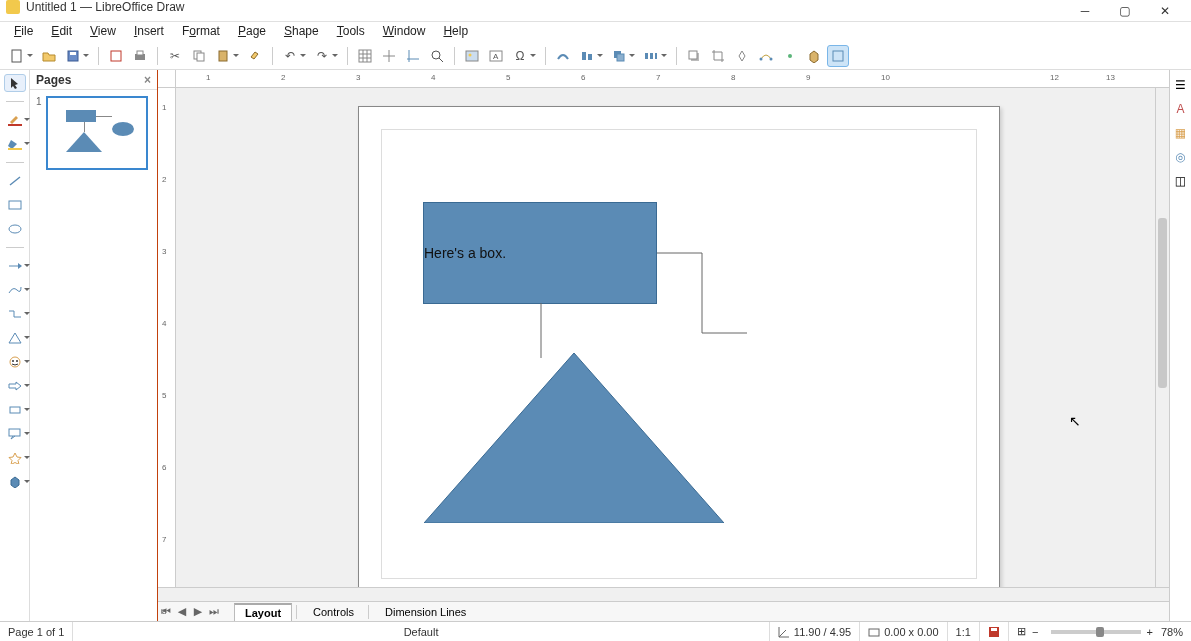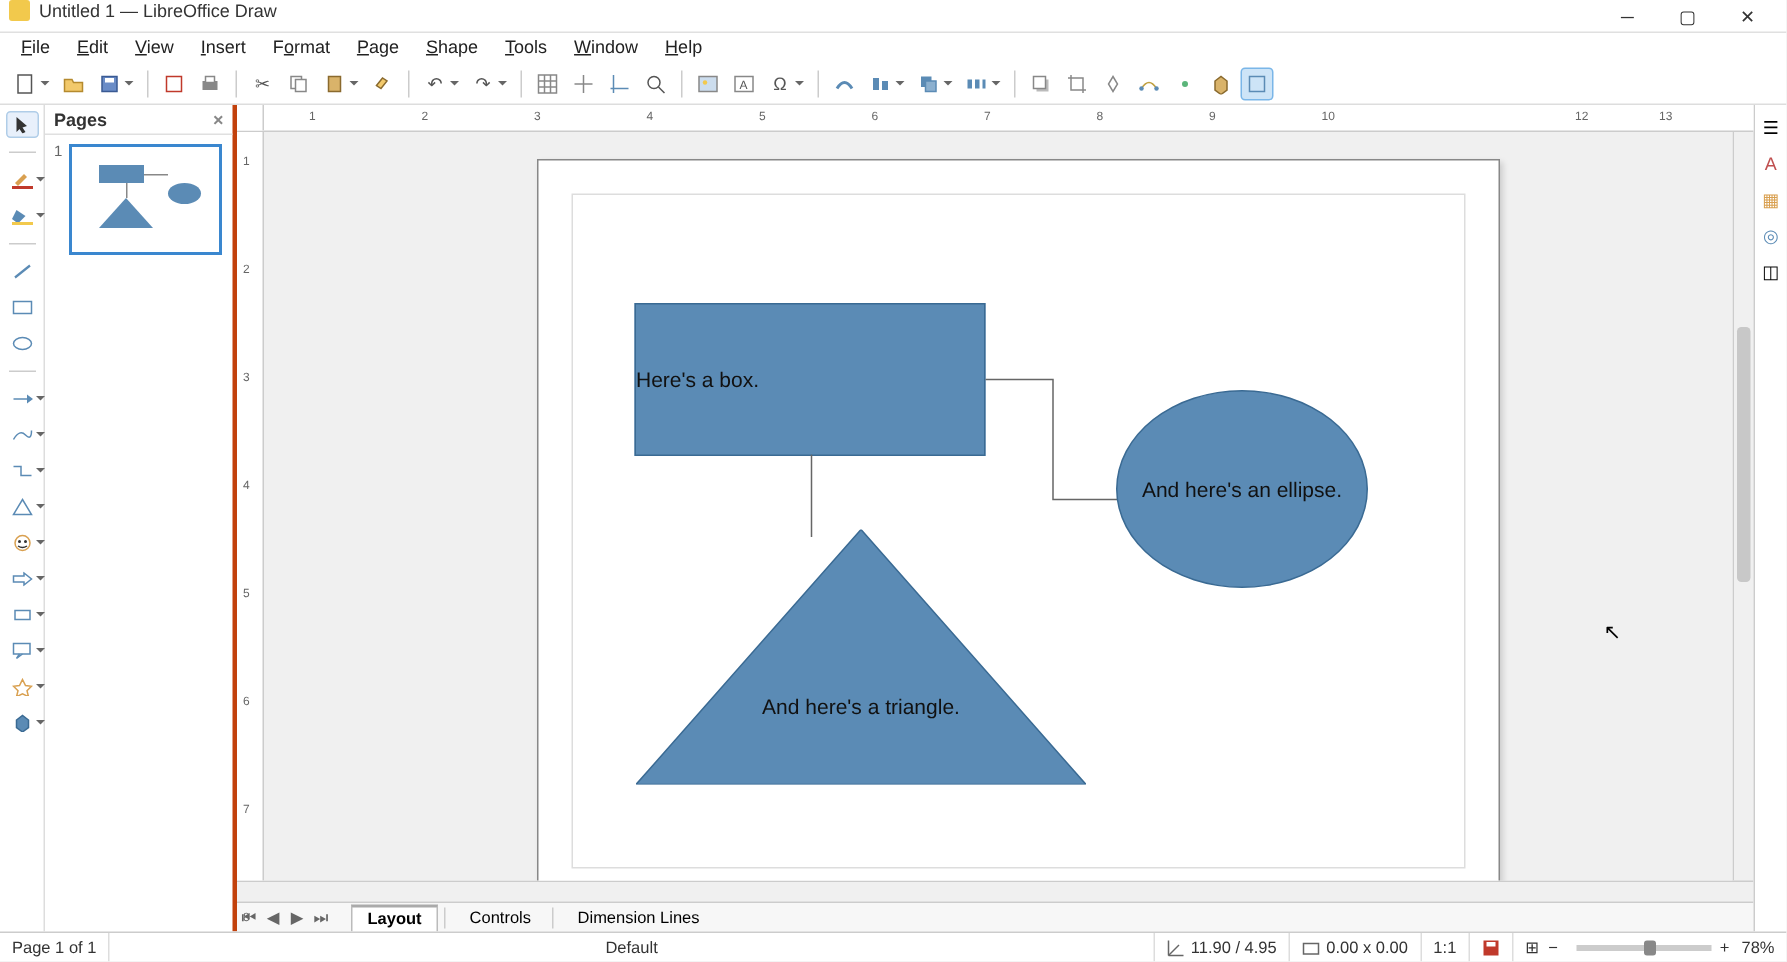--- a/index.html
+++ b/index.html
@@ -27,21 +27,21 @@
 
 .mainrow { flex: 1; display: flex; min-height: 0; background: #fff; }
 
 
 .vtoolbar { width: 30px; background: #fff; border-right: 1px solid #ddd; display: flex; flex-direction: column; align-items: center; padding-top: 4px; gap: 6px; }
 .vbtn { width: 22px; height: 18px; display: flex; align-items: center; justify-content: center; color: #555; position: relative; }
 .vbtn.dd::after { content: ""; position: absolute; right: -4px; top: 7px; border: 3px solid transparent; border-top-color: #666; }
 .vsep { width: 18px; height: 1px; background: #ccc; margin: 3px 0; }
 
 
-.pages { width: 128px; background: #fff; border-right: 3px solid #c2410c; display: flex; flex-direction: column; }
+.pages { width: 128px; background: #fff; border-right: 1px solid #c2410c; display: flex; flex-direction: column; }
 .pages-header { height: 20px; display: flex; align-items: center; padding: 0 6px; font-size: 12px; font-weight: bold; color: #333; border-bottom: 1px solid #e0e0e0; }
 .pages-header .close { margin-left: auto; color: #888; cursor: pointer; }
 .pages-body { flex: 1; padding: 6px; }
 .thumb-wrap { display: flex; }
 .thumb-num { width: 10px; font-size: 10px; color: #666; }
 .thumb { width: 102px; height: 74px; border: 2px solid #3a87cf; background: #fff; position: relative; }
 .thumb .mini-rect { position: absolute; left: 18px; top: 12px; width: 30px; height: 12px; background: #5b8bb5; }
 .thumb .mini-ell { position: absolute; left: 64px; top: 24px; width: 22px; height: 14px; background: #5b8bb5; border-radius: 50%; }
 .thumb .mini-tri { position: absolute; left: 18px; top: 34px; width: 0; height: 0; border-left: 18px solid transparent; border-right: 18px solid transparent; border-bottom: 20px solid #5b8bb5; }
 .thumb .mini-line1 { position: absolute; left: 48px; top: 18px; width: 16px; height: 1px; background: #888; }
@@ -418,29 +418,25 @@
 
         <div class="shape-rect">
           <span>Here's a box.</span>
         </div>
         <svg class="conn" style="left:480px;top:164px;width:92px;height:82px;">
             <path d="M1 1 H46 V81 H91"></path>
           </svg>
         <svg class="conn" style="left:363px;top:215px;width:4px;height:55px;">
             <path d="M2 0 V55"></path>
           </svg>
-        <div class="shape-ell">
-          <span>And here's an ellipse.</span>
-        </div>
         <div class="shape-tri-wrap">
           <svg viewBox="0 0 300 170">
               <path d="M150 0 L300 170 L0 170 Z" fill="#5b8bb5" stroke="#3a6a93"></path>
             </svg>
         </div>
-        <div class="shape-tri-label">And here's a triangle.</div>
         <div class="cursor">↖</div>
       </div>
       <div style="width:14px;background:#f0f0f0;border-left:1px solid #ccc;">
         <div style="margin:130px 2px 0;height:170px;background:#c8c8c8;border-radius:3px;"></div>
       </div>
     </div>
     <div style="height:14px;background:#f0f0f0;border-top:1px solid #ccc;"></div>
 
     <div class="tabrow">
       <div class="navbtn">⏮</div>

